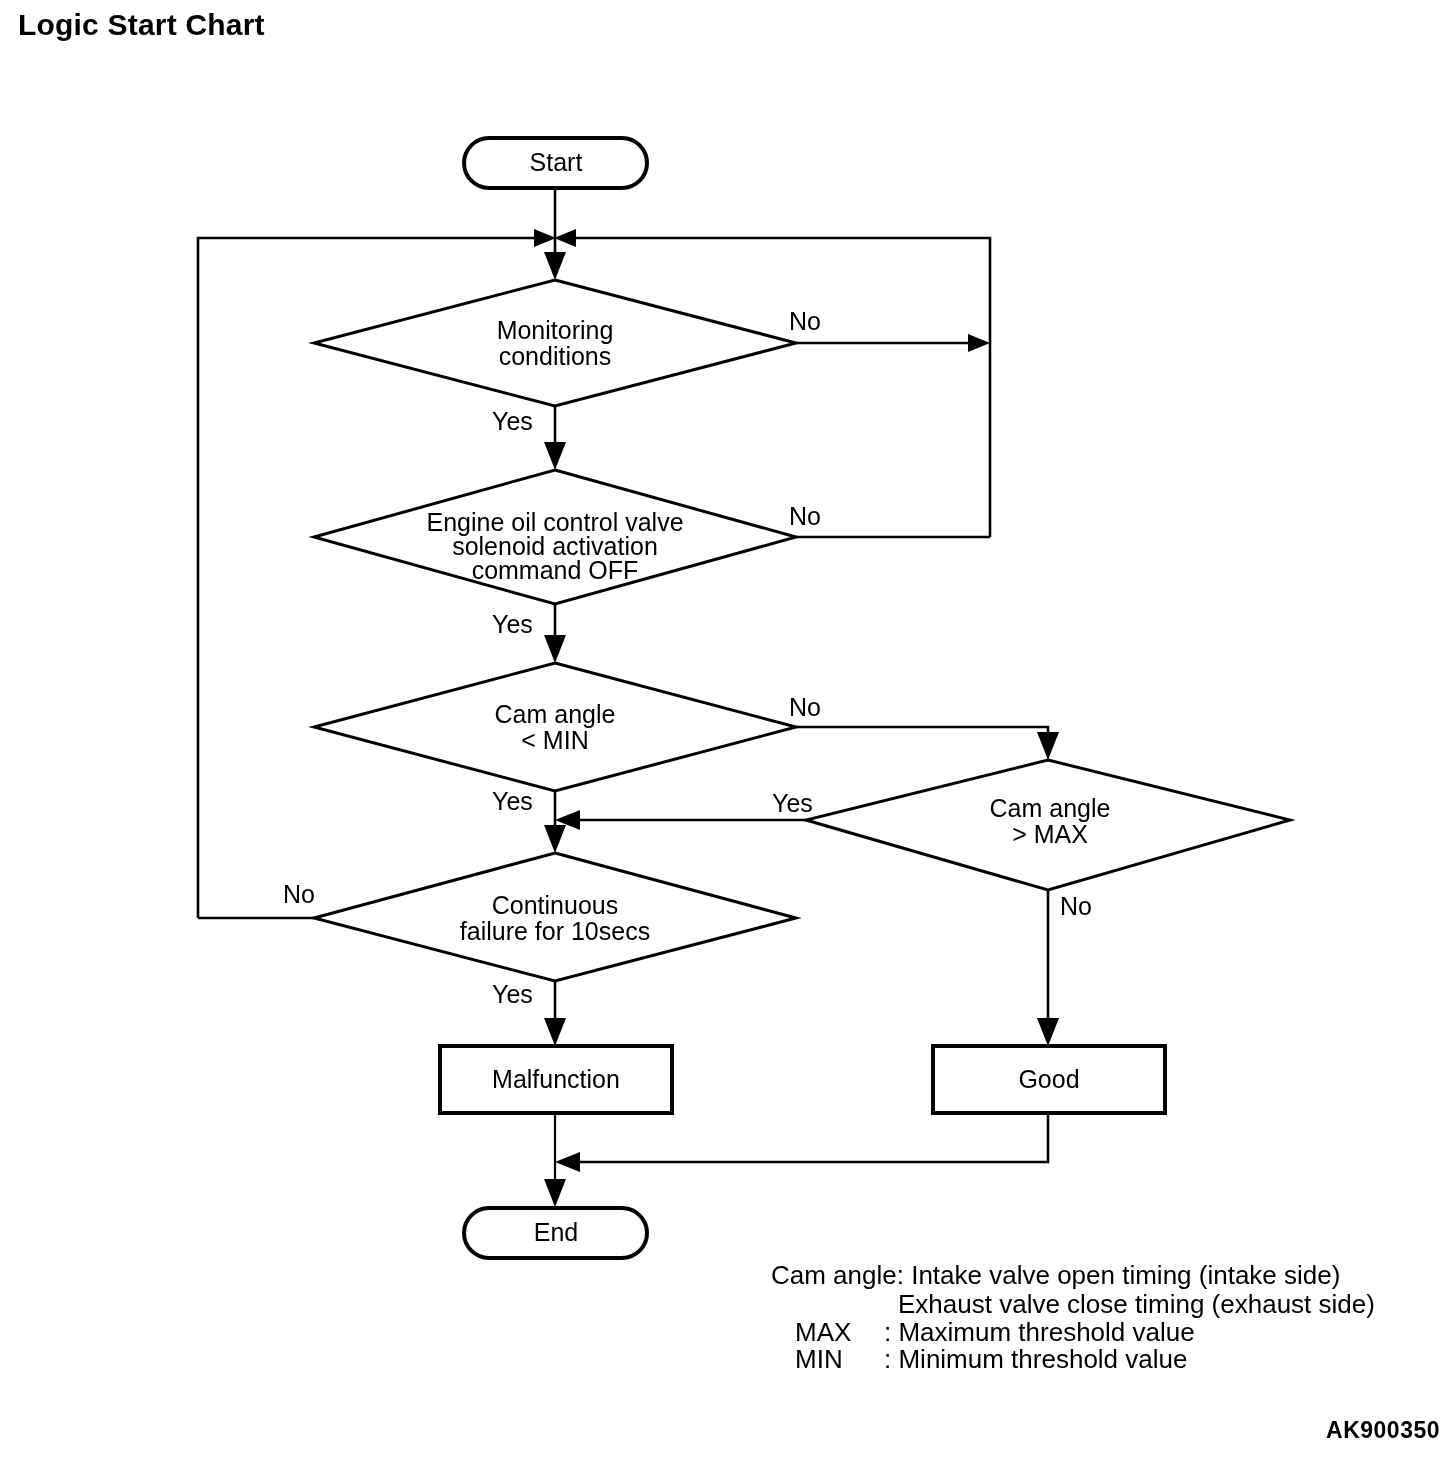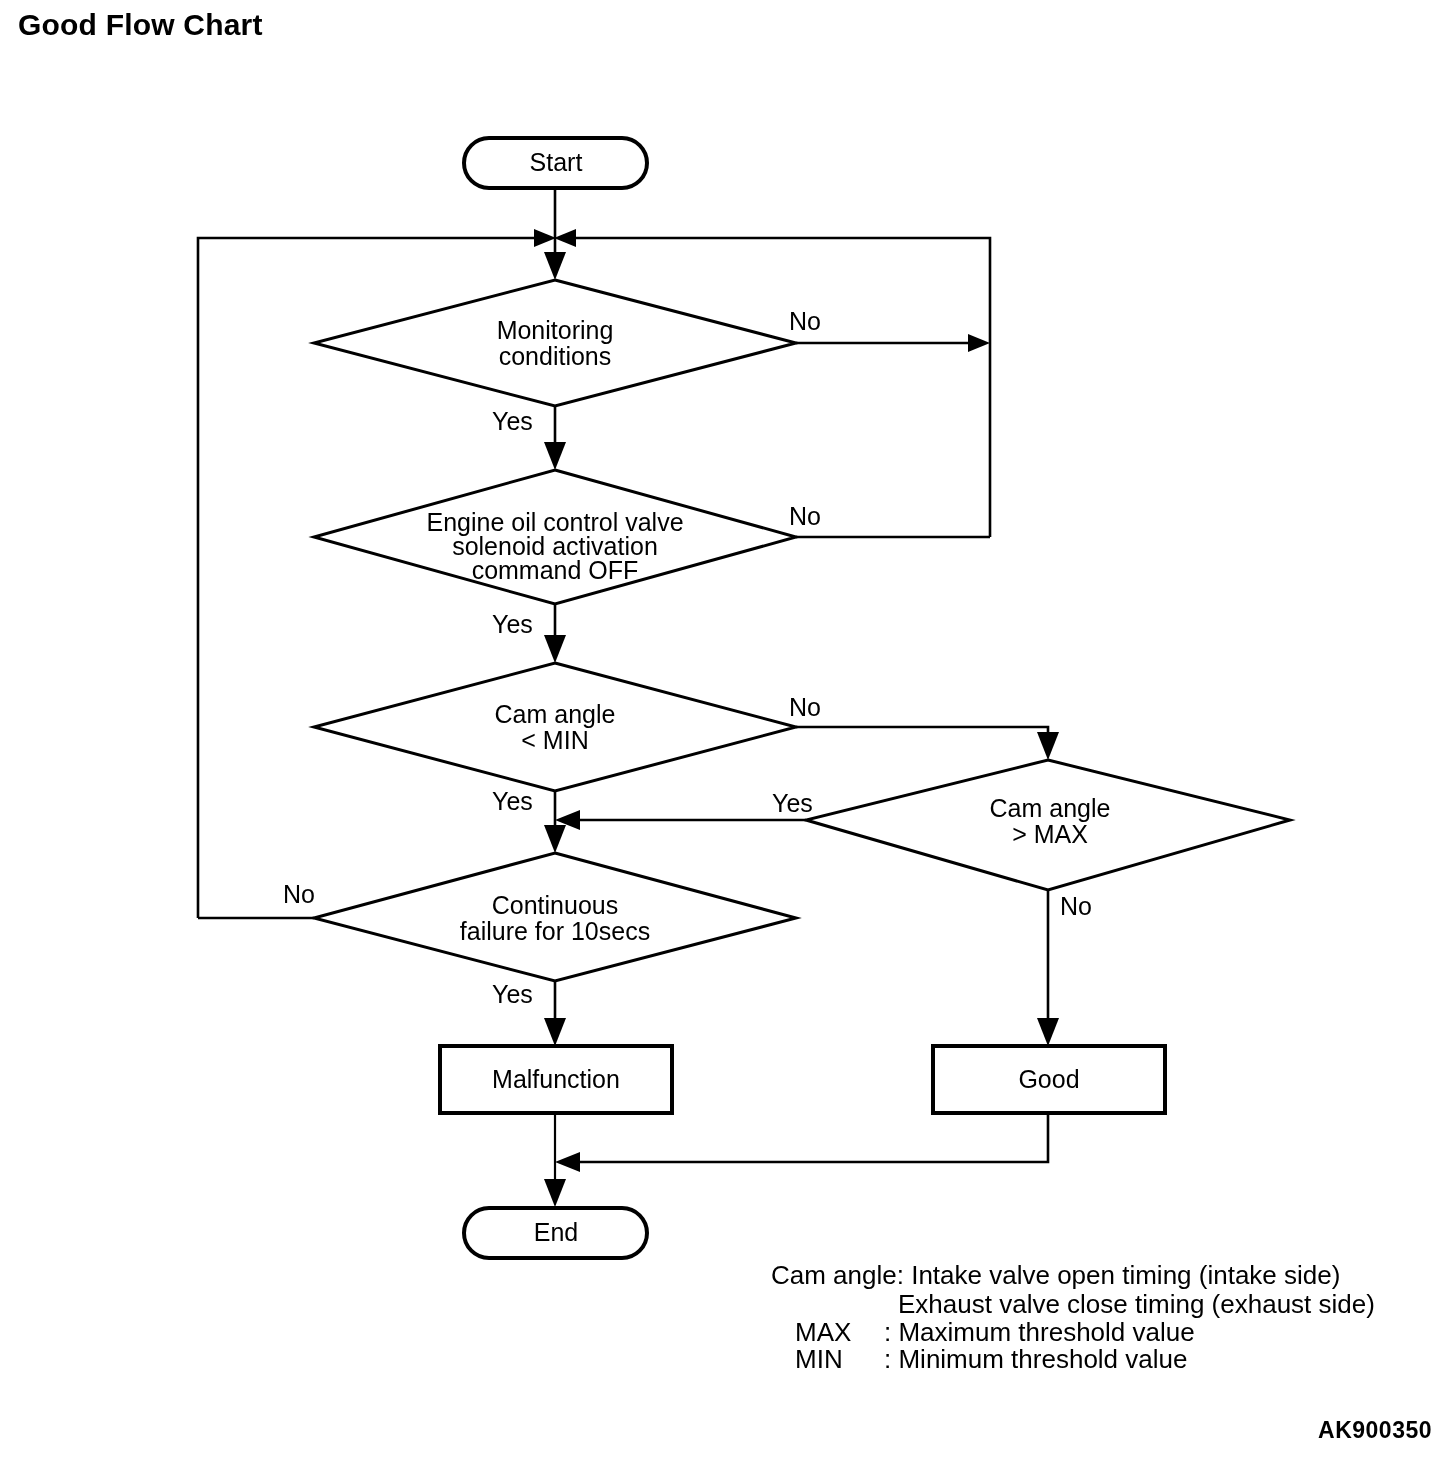--- a/index.html
+++ b/index.html
@@ -65,31 +65,31 @@
     font-size: 25px;
     fill: #000000;
   }
   .legend-text {
     font-family: "Liberation Sans", sans-serif;
     font-size: 26px;
     fill: #000000;
   }
   #footer-code {
     position: absolute;
-    right: 24px;
+    right: 16px;
     bottom: 18px;
     font-size: 23px;
     font-weight: bold;
     letter-spacing: 0.5px;
   }
 </style>
 </head>
 <body>
 
-<div id="page-title">Good Flow Chart</div>
+<div id="page-title">Logic Start Chart</div>
 
 <div id="chart-area">
 <svg class="flow" viewBox="0 0 1456 1462">
 
   <line class="edge" x1="555" y1="188" x2="555" y2="238"></line>
 
   <polyline class="edge" points="198,918 198,238 538,238"></polyline>
   <polygon class="arrow-head" points="556,238 534,229 534,247"></polygon>
 
   <polyline class="edge" points="990,537 990,238 572,238"></polyline>

